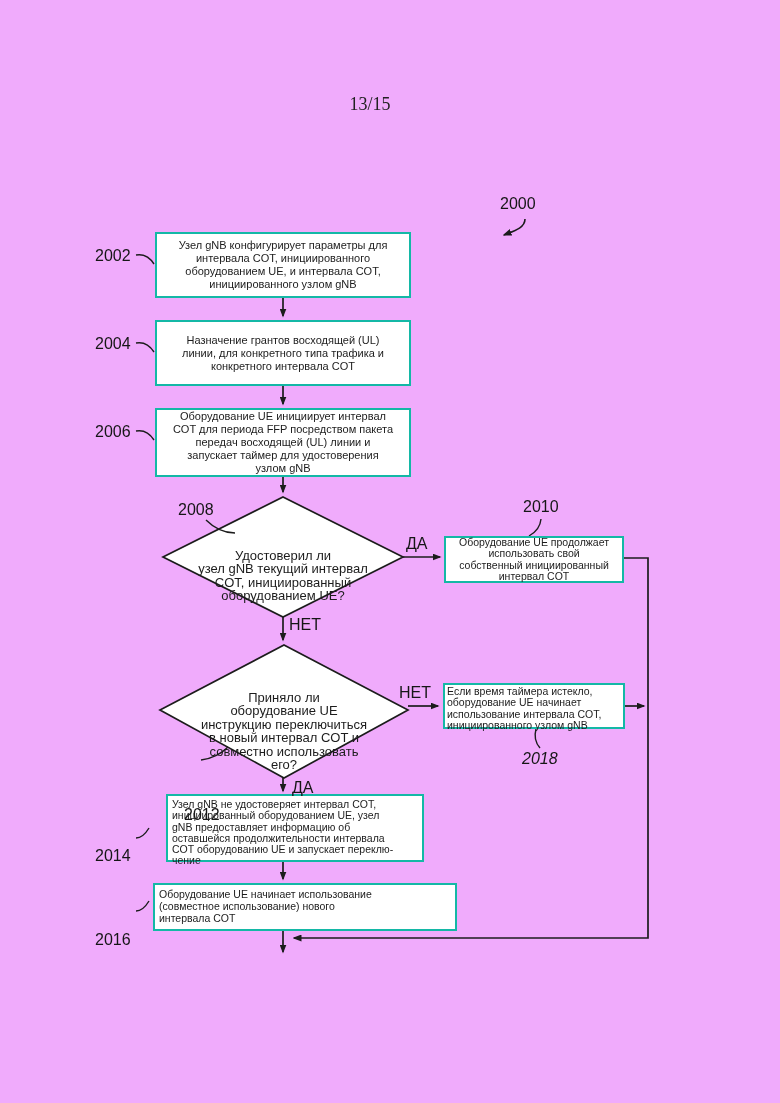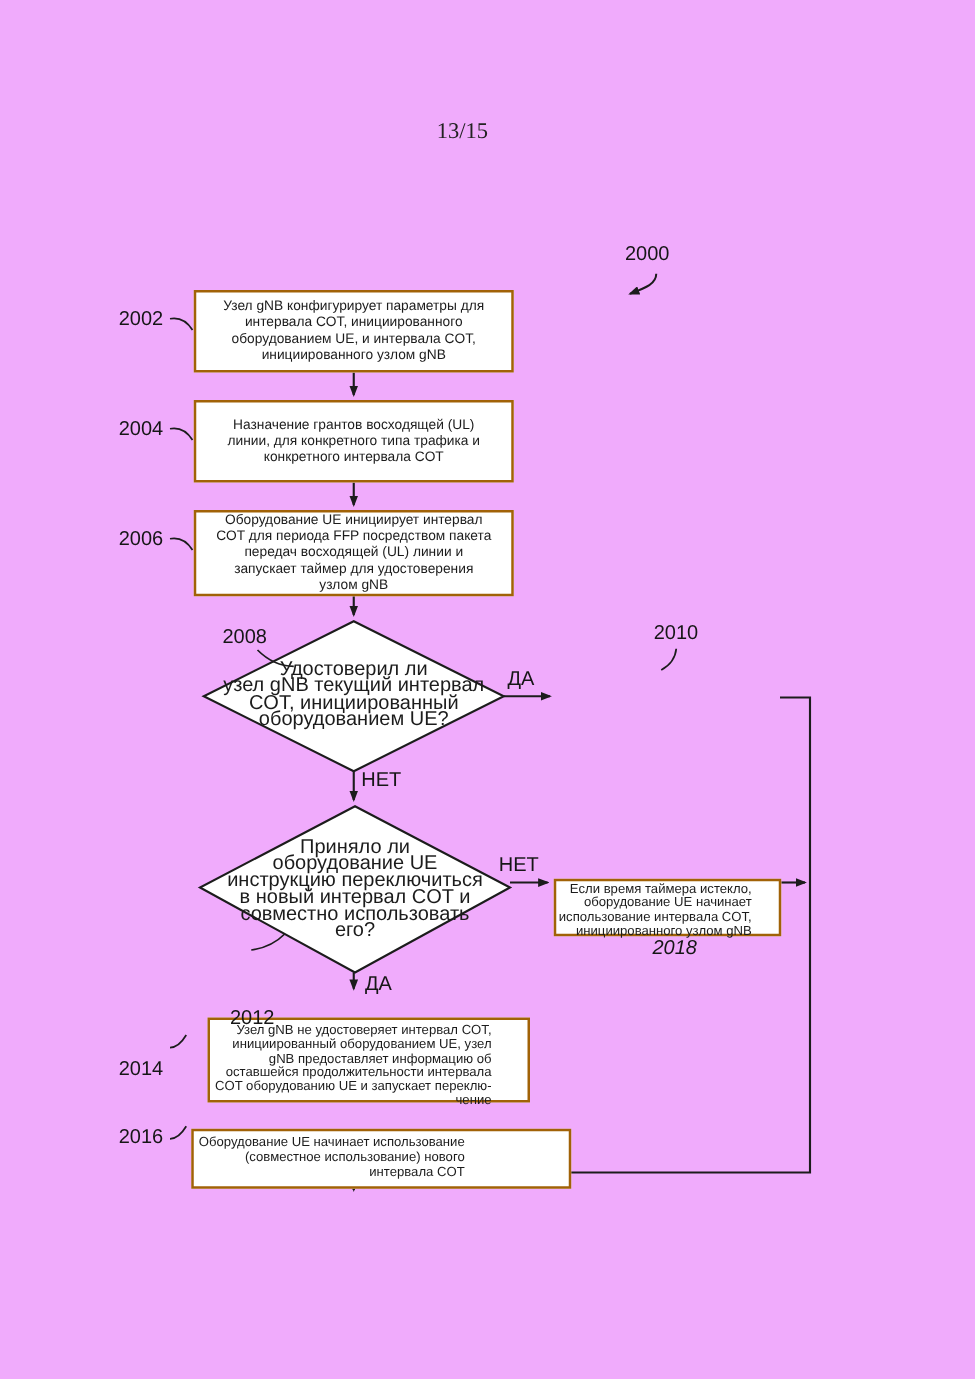--- a/index.html
+++ b/index.html
@@ -14,31 +14,32 @@
     overflow: hidden;
   }
   .abs { position: absolute; }
   svg.wires { position: absolute; left: 0; top: 0; width: 780px; height: 1103px; }
   .pagenum {
     left: 330px; top: 94px; width: 80px;
     font-family: "Liberation Serif", serif;
     font-size: 18px; text-align: center; color: #222;
   }
   .procbox {
-    border: 2px solid #a16207;
+    border: 2px solid #14b8a6;
     background: #ffffff;
     display: flex; align-items: center; justify-content: center;
     font-size: 11px; line-height: 13px;
     text-align: center; white-space: pre-line;
     padding: 1px 2px;
   }
-  .procbox.leftalign { justify-content: flex-start; text-align: right; align-items: flex-start; padding: 3px 4px; margin-top: 20px; }
+  .procbox.leftalign { justify-content: flex-start; text-align: left; align-items: flex-start; padding: 3px 4px; }
   .dtext {
-    font-size: 16px; line-height: 13.4px; text-align: center;
+    font-size: 13px; line-height: 13.4px; text-align: center;
     white-space: pre-line;
+    margin-top: 20px;
   }
   .reflabel { font-size: 16px; color: #161616; }
   .edgelabel { font-size: 16px; font-weight: 400; color: #161616; }
   .caption {
     left: 290px; top: 986px; width: 260px;
     font-size: 30px; text-align: center; color: #111;
   }
 </style>
 </head>
 <body>
@@ -89,20 +90,24 @@
 оборудованием UE, и интервала COT,
 инициированного узлом gNB</div>
   <div class="abs procbox" style="left:155px; top:320px; width:256px; height:66px;">Назначение грантов восходящей (UL)
 линии, для конкретного типа трафика и
 конкретного интервала COT</div>
   <div class="abs procbox" style="left:155px; top:408px; width:256px; height:69px;">Оборудование UE инициирует интервал
 COT для периода FFP посредством пакета
 передач восходящей (UL) линии и
 запускает таймер для удостоверения
 узлом gNB</div>
+  <div class="abs procbox" style="left:444px; top:536px; width:180px; height:47px; font-size:10.5px; line-height:11.5px; padding:1px;">Оборудование UE продолжает
+использовать свой
+собственный инициированный
+интервал COT</div>
   <div class="abs procbox leftalign" style="left:443px; top:683px; width:182px; height:46px; font-size:10.5px; line-height:11.3px; padding:1px 2px;">Если время таймера истекло,
 оборудование UE начинает
 использование интервала COT,
 инициированного узлом gNB</div>
   <div class="abs procbox leftalign" style="left:166px; top:794px; width:258px; height:68px; font-size:10.5px; line-height:11.3px;">Узел gNB не удостоверяет интервал COT,
 инициированный оборудованием UE, узел
 gNB предоставляет информацию об
 оставшейся продолжительности интервала
 COT оборудованию UE и запускает переклю-
 чение</div>
@@ -121,21 +126,21 @@
 совместно использовать
 его?</div>
 
   <div class="abs reflabel" style="left:95px; top:247px;">2002</div>
   <div class="abs reflabel" style="left:95px; top:335px;">2004</div>
   <div class="abs reflabel" style="left:95px; top:423px;">2006</div>
   <div class="abs reflabel" style="left:178px; top:501px;">2008</div>
   <div class="abs reflabel" style="left:523px; top:498px;">2010</div>
   <div class="abs reflabel" style="left:184px; top:758px;margin-top:48px;">2012</div>
   <div class="abs reflabel" style="left:95px; top:828px;margin-top:19px;">2014</div>
-  <div class="abs reflabel" style="left:95px; top:901px;">2016</div>
+  <div class="abs reflabel" style="left:95px; top:931px;">2016</div>
   <div class="abs reflabel" style="left:522px; top:750px;font-style:italic;">2018</div>
 
   <div class="abs edgelabel" style="left:406px; top:535px;">ДА</div>
   <div class="abs edgelabel" style="left:289px; top:616px;">НЕТ</div>
   <div class="abs edgelabel" style="left:399px; top:684px;">НЕТ</div>
   <div class="abs edgelabel" style="left:292px; top:779px;">ДА</div>
 
 
 </div>
 

